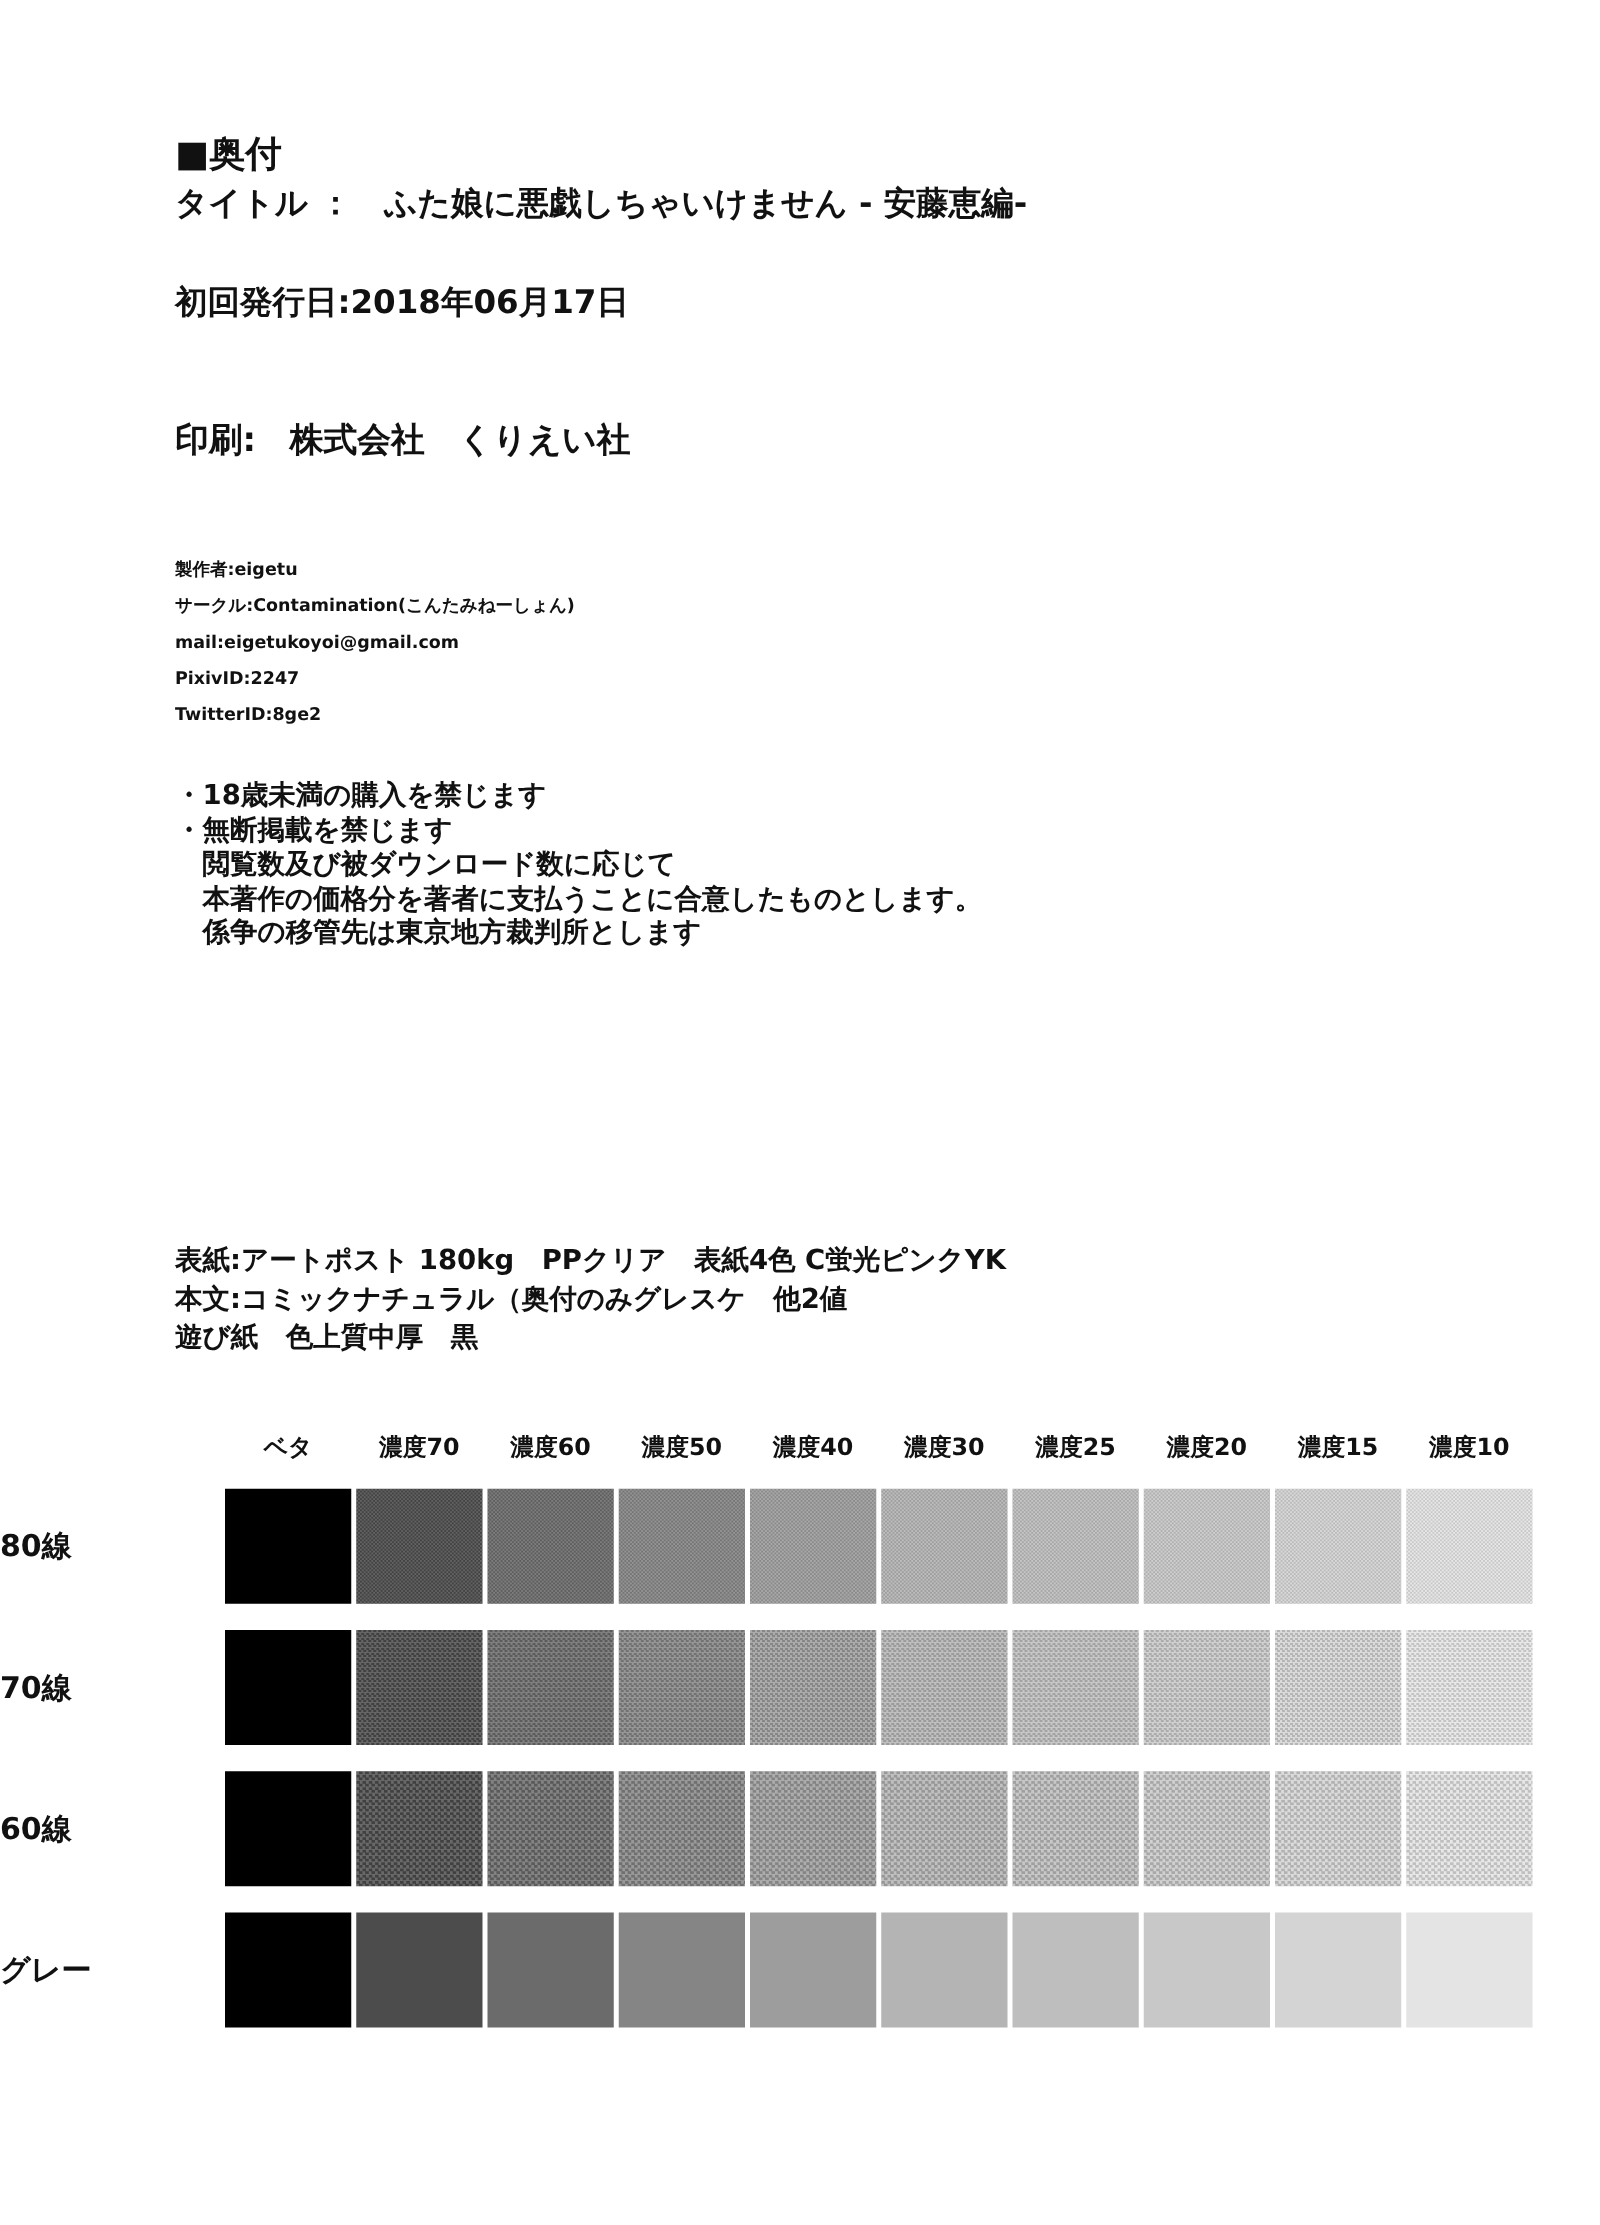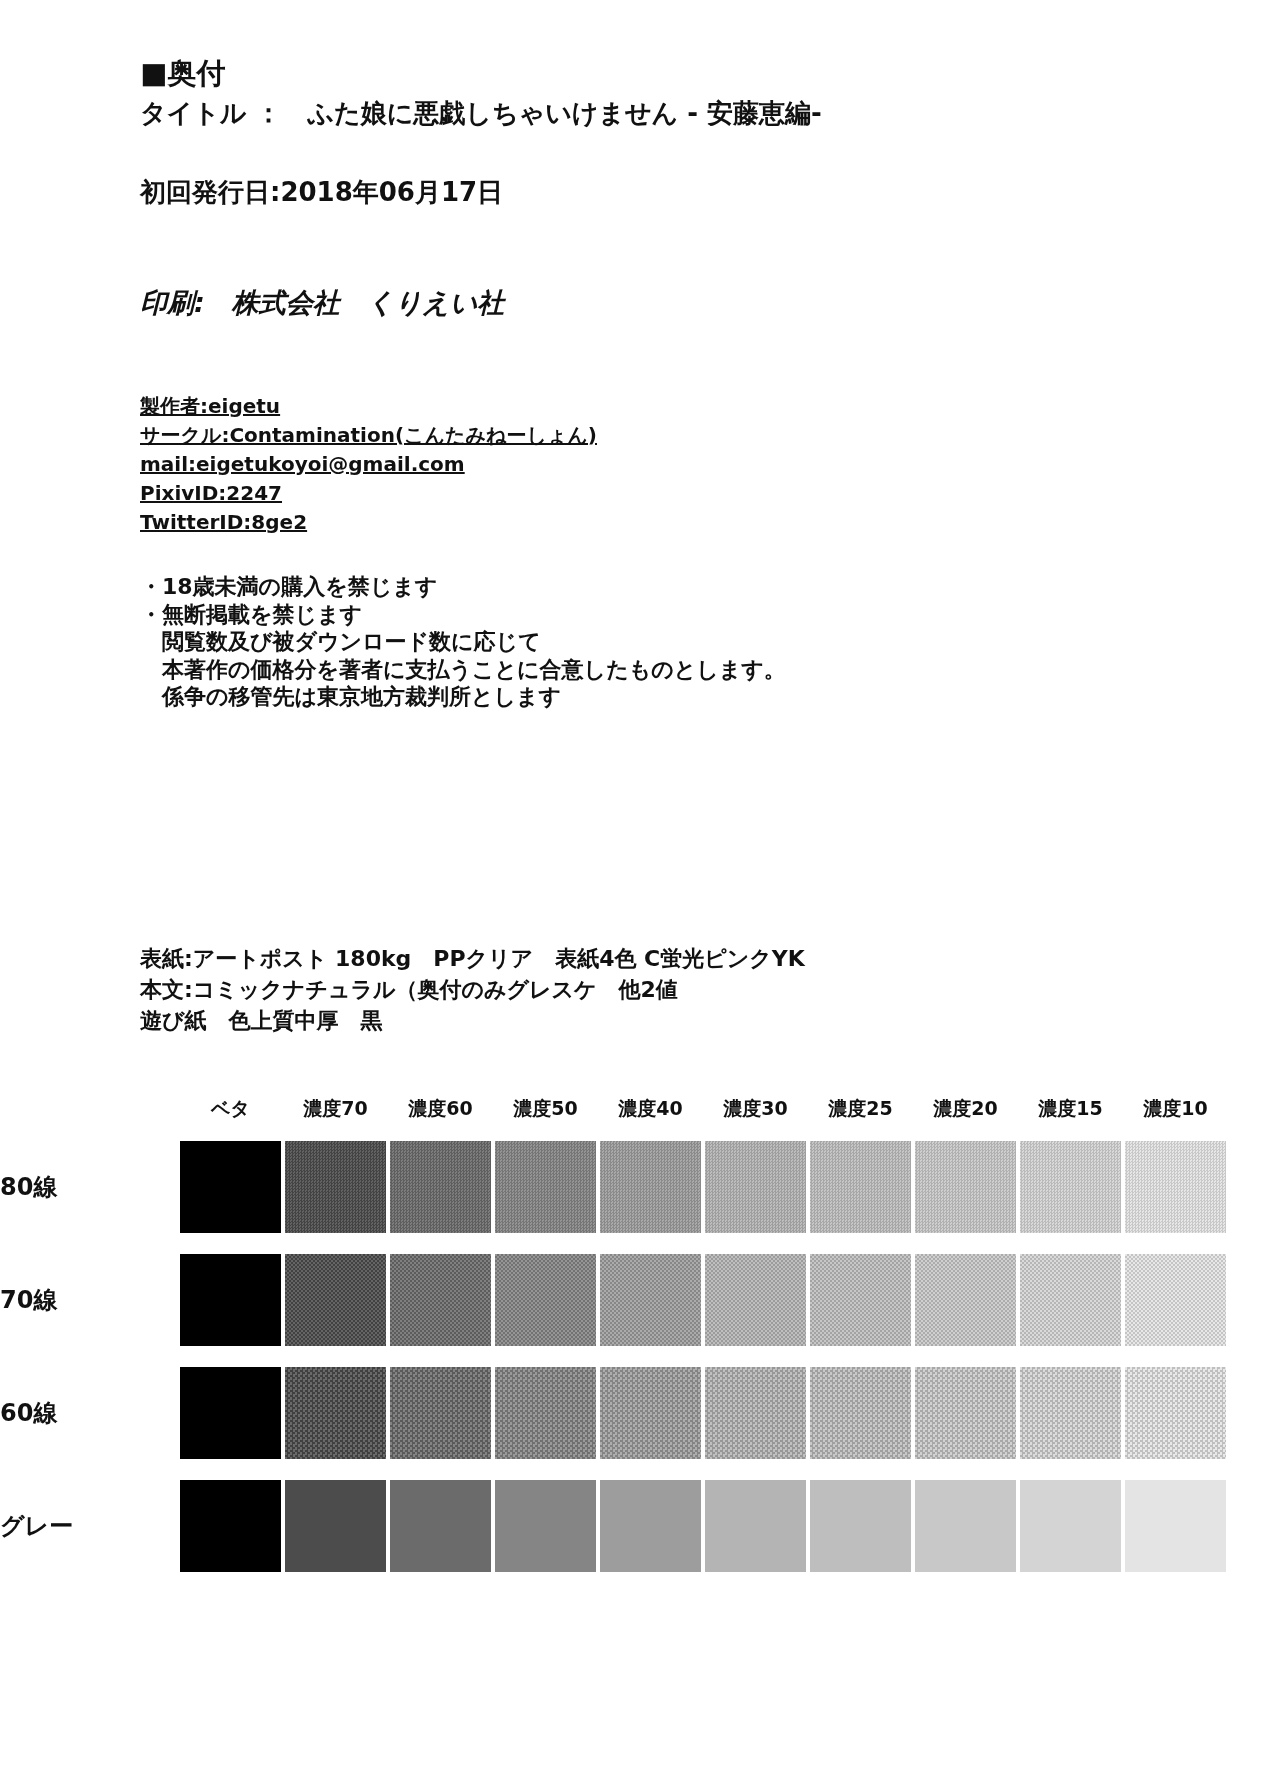--- a/index.html
+++ b/index.html
@@ -9,30 +9,30 @@
     width: 1280px;
     height: 1780px;
     overflow: hidden;
     font-family: "DejaVu Sans", "Liberation Sans", sans-serif;
     color: #111111;
   }
   .page {
     position: relative;
     width: 1280px;
     height: 1257px;
-    padding-top: 56px;
+    padding-top: 106px;
     box-sizing: border-box;
   }
   .tx { margin-left: 140px; font-weight: 700; white-space: pre; }
 
   .section-header   { font-size: 29px; line-height: 34px; }
   .title-line       { font-size: 26px; line-height: 34px; margin-top: 6px; }
   .event-block      { margin-top: 44px; font-size: 26px; line-height: 36px; }
-  .printer-line     { margin-top: 76px; font-size: 27px; line-height: 34px; font-style: italic; }
-  .creator-block    { margin-top: 72px; font-size: 20px; line-height: 29px; text-decoration: underline; }
+  .printer-line     { margin-top: 76px; font-size: 27px; line-height: 34px; }
+  .creator-block    { margin-top: 72px; font-size: 14px; line-height: 29px; }
   .notice-block     { margin-top: 36px; font-size: 22px; line-height: 27.5px; }
   .spec-block       { margin-top: 232px; font-size: 22px; line-height: 31px; }
 
   .tone-chart {
     margin-top: 60px;
     display: grid;
     grid-template-columns: 176px repeat(10, 101px);
     grid-template-rows: 24px repeat(4, 92px);
     column-gap: 4px;
     row-gap: 21px;

